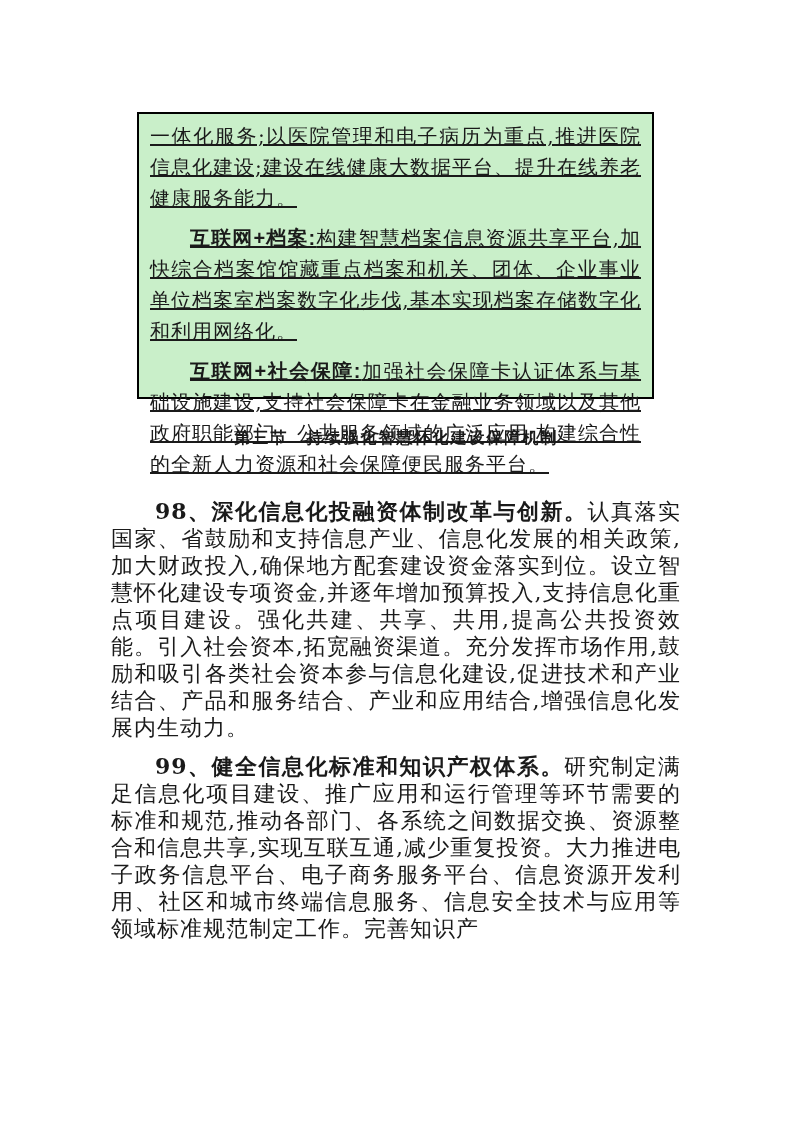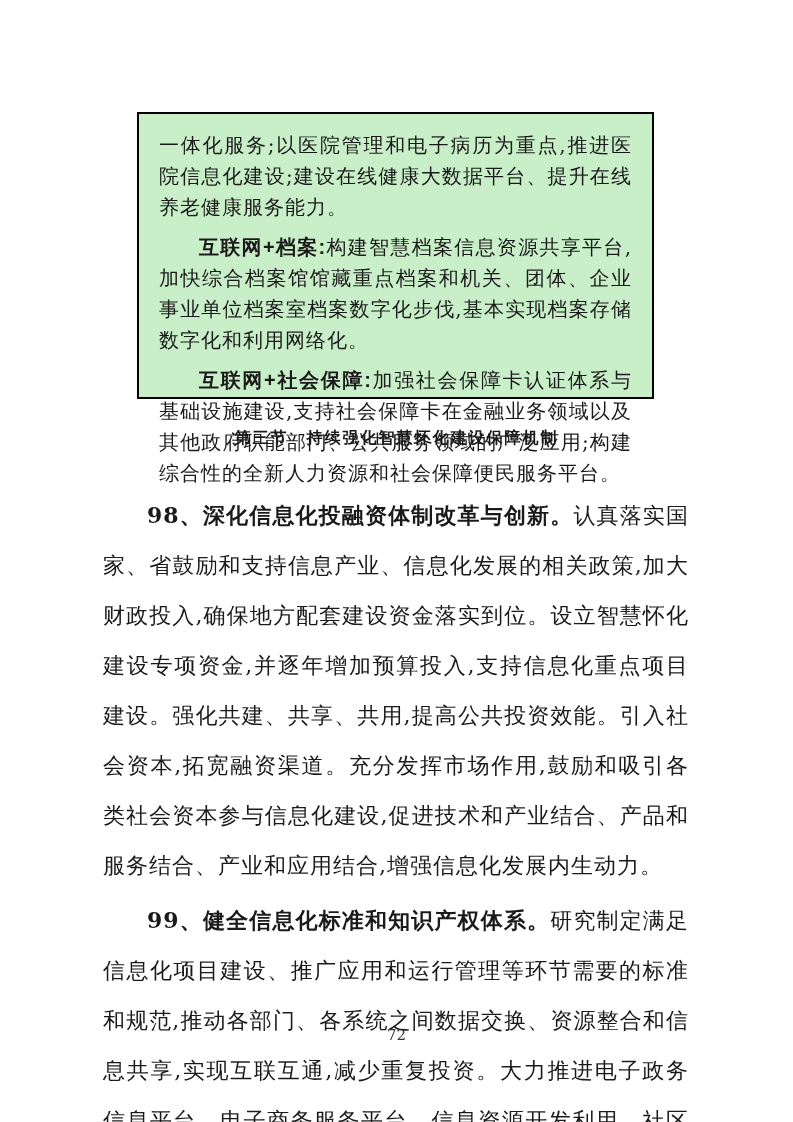--- a/index.html
+++ b/index.html
@@ -18,26 +18,27 @@
     left: 137px;
     top: 112px;
     width: 517px;
     height: 287px;
     box-sizing: border-box;
     background: #c9efc9;
     border: 2px solid #000000;
     padding: 7px 11px 6px 11px;
   }
   .box-para {
-    margin: 9px;
+    margin: 0;
     font-size: 20px;
     line-height: 31px;
     letter-spacing: 1px;
     text-align: justify;
     text-align-last: left;
+    text-decoration: underline;
   }
   .box-para + .box-para { margin-top: 9px; }
   .box-para.indent { text-indent: 2em; }
   .box-lead {
     font-weight: bold;
     font-family: "Liberation Sans", "DejaVu Sans", sans-serif;
   }
   .section-heading {
     position: absolute;
     left: 0;
@@ -49,23 +50,23 @@
     font-weight: bold;
     letter-spacing: 2px;
   }
   .main-text {
     position: absolute;
     left: 99px;
     top: 486px;
     width: 594px;
   }
   .body-para {
-    margin: 4px;
+    margin: 12px;
     font-size: 22px;
-    line-height: 50px;
+    line-height: 27px;
     letter-spacing: 1px;
     text-align: justify;
     text-align-last: left;
     text-indent: 2em;
   }
   .body-lead { font-weight: bold; }
   .page-number {
     position: absolute;
     left: 0;
     top: 1026px;
@@ -86,15 +87,14 @@
     <p class="box-para indent"><span class="box-lead">互联网+社会保障:</span><span>加强社会保障卡认证体系与基础设施建设,支持社会保障卡在金融业务领域以及其他政府职能部门、公共服务领域的广泛应用;构建综合性的全新人力资源和社会保障便民服务平台。</span></p>
   </div>
 
   <h2 class="section-heading">第三节　持续强化智慧怀化建设保障机制</h2>
 
   <div class="main-text">
     <p class="body-para"><span class="body-lead">98、深化信息化投融资体制改革与创新。</span><span>认真落实国家、省鼓励和支持信息产业、信息化发展的相关政策,加大财政投入,确保地方配套建设资金落实到位。设立智慧怀化建设专项资金,并逐年增加预算投入,支持信息化重点项目建设。强化共建、共享、共用,提高公共投资效能。引入社会资本,拓宽融资渠道。充分发挥市场作用,鼓励和吸引各类社会资本参与信息化建设,促进技术和产业结合、产品和服务结合、产业和应用结合,增强信息化发展内生动力。</span></p>
     <p class="body-para"><span class="body-lead">99、健全信息化标准和知识产权体系。</span><span>研究制定满足信息化项目建设、推广应用和运行管理等环节需要的标准和规范,推动各部门、各系统之间数据交换、资源整合和信息共享,实现互联互通,减少重复投资。大力推进电子政务信息平台、电子商务服务平台、信息资源开发利用、社区和城市终端信息服务、信息安全技术与应用等领域标准规范制定工作。完善知识产</span></p>
   </div>
 
-  <div class="page-number">72</div>
 
 </div>
 
 </body></html>

